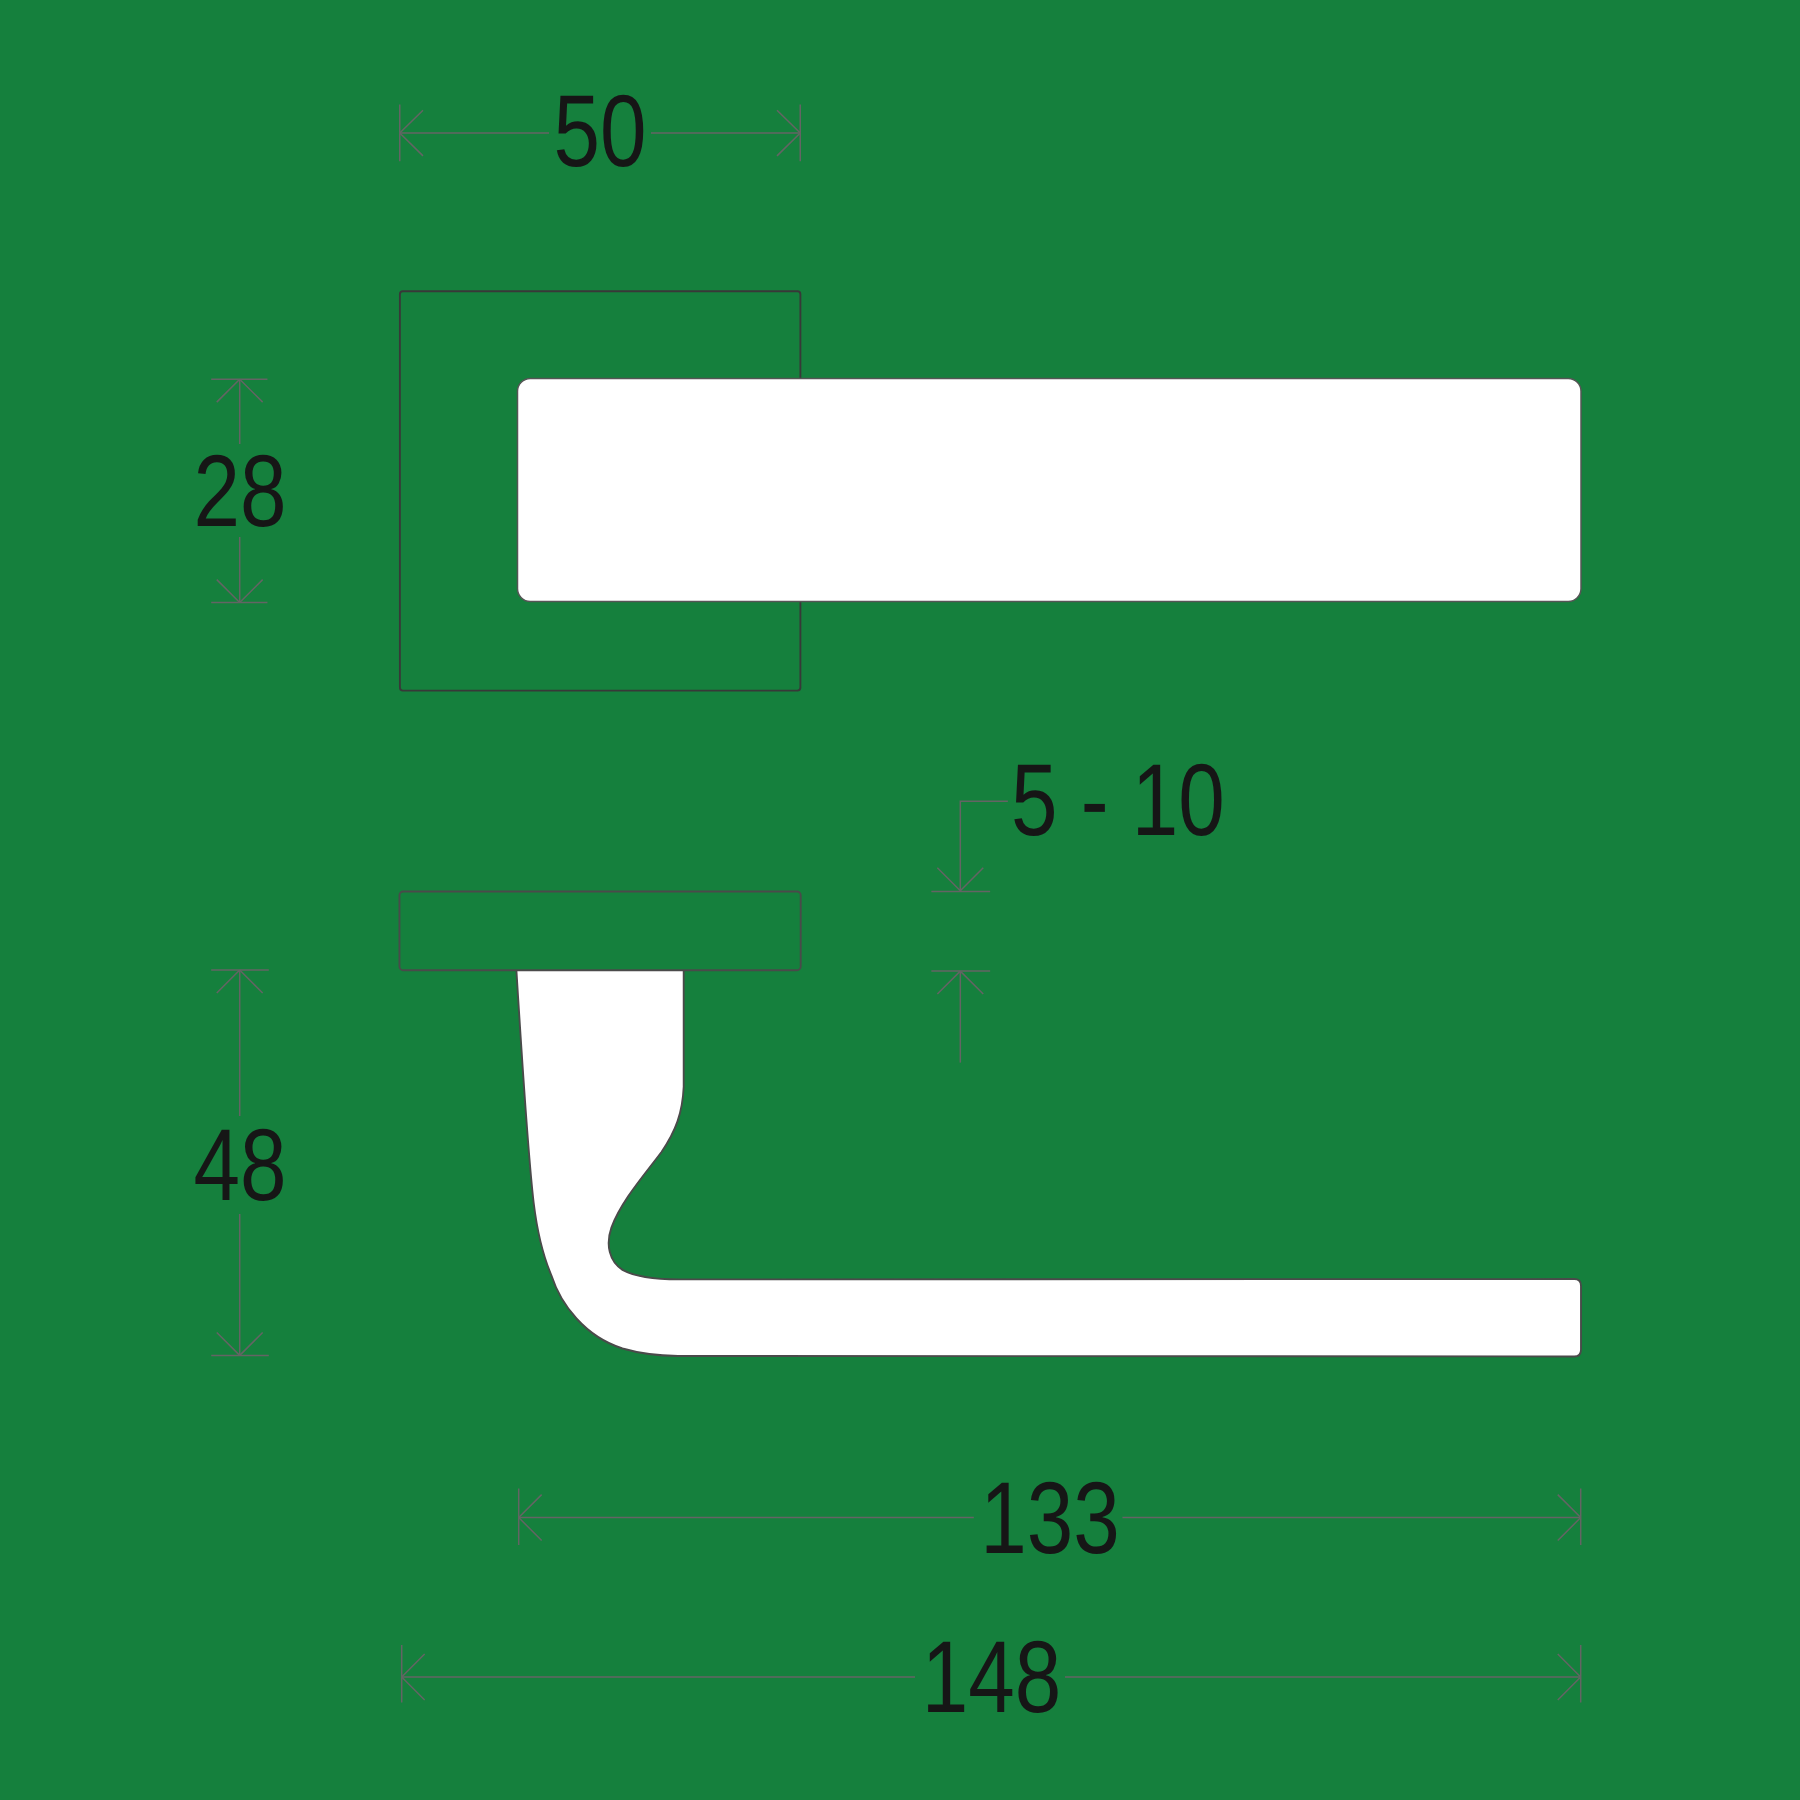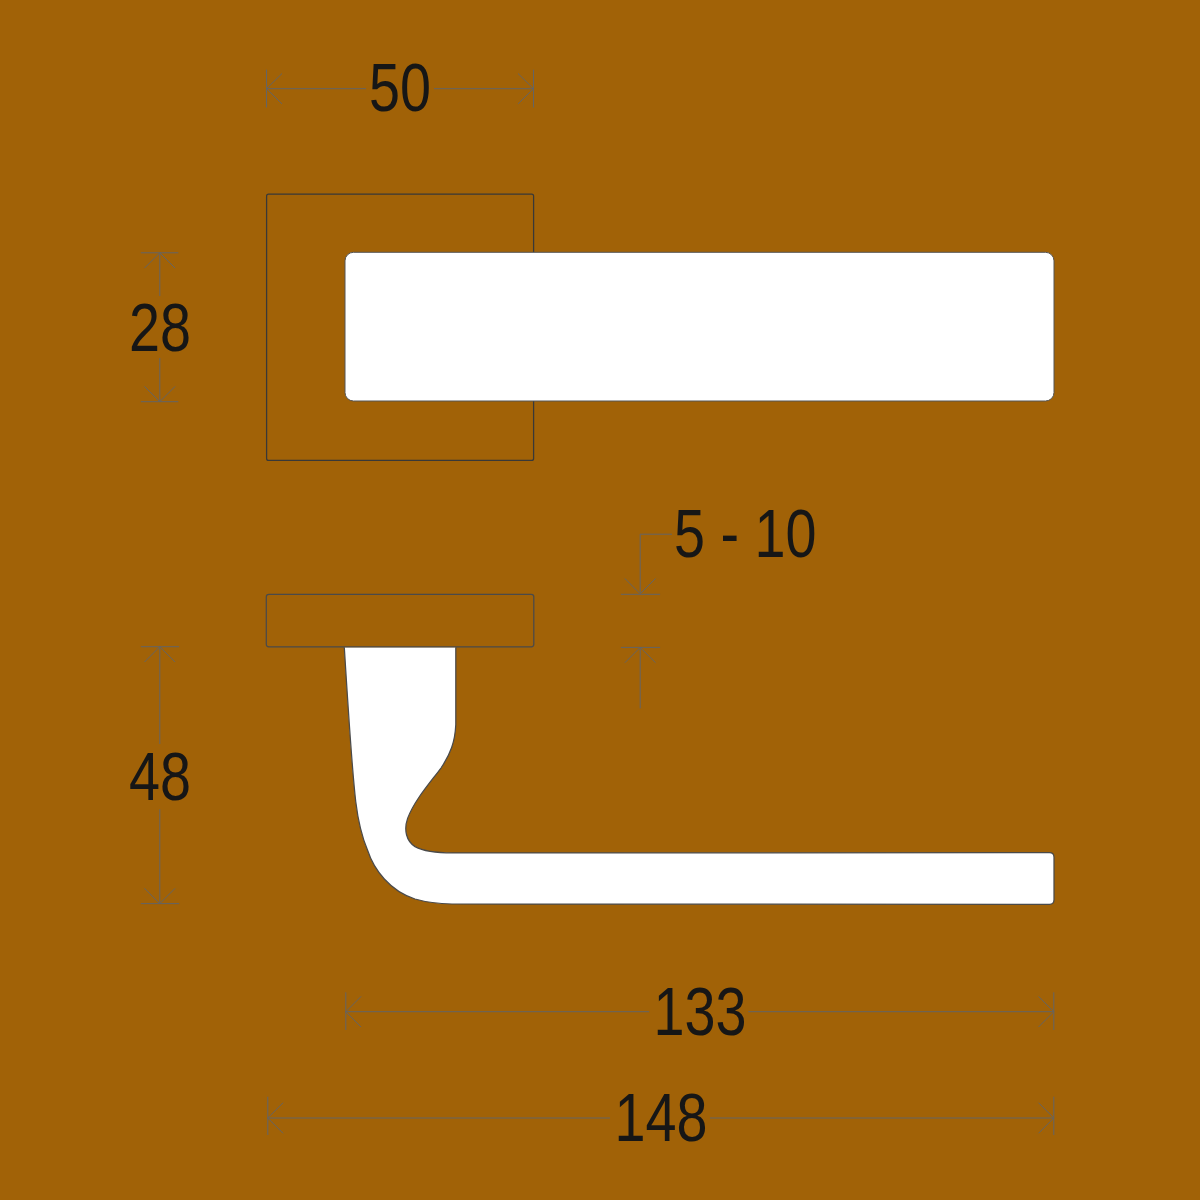--- a/index.html
+++ b/index.html
@@ -1,16 +1,16 @@
 <!DOCTYPE html>
 <html><head>
 <meta charset="utf-8">
 <style>
   html,body{margin:0;padding:0;background:#ffffff;}
-  .page{position:relative;width:1200px;height:1200px;background:#a16207;overflow:hidden;}
+  .page{position:relative;width:1200px;height:1200px;background:#15803d;overflow:hidden;}
   svg{position:absolute;left:0;top:0;}
   text{font-family:"Liberation Sans",sans-serif;fill:#161616;}
 </style>
 </head>
 <body>
 <div class="page">
 <svg width="1200" height="1200" viewBox="0 0 1200 1200">
   <g fill="none" stroke-linecap="butt">
 
     <g stroke="#383838" stroke-width="1.25">

